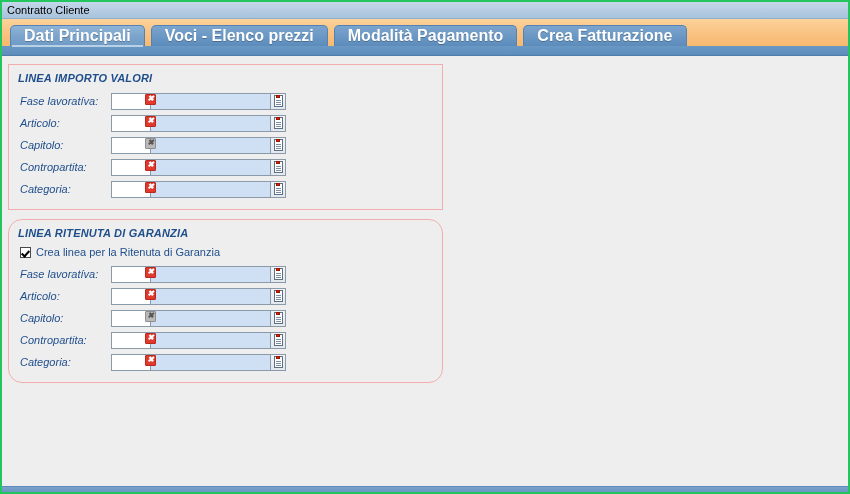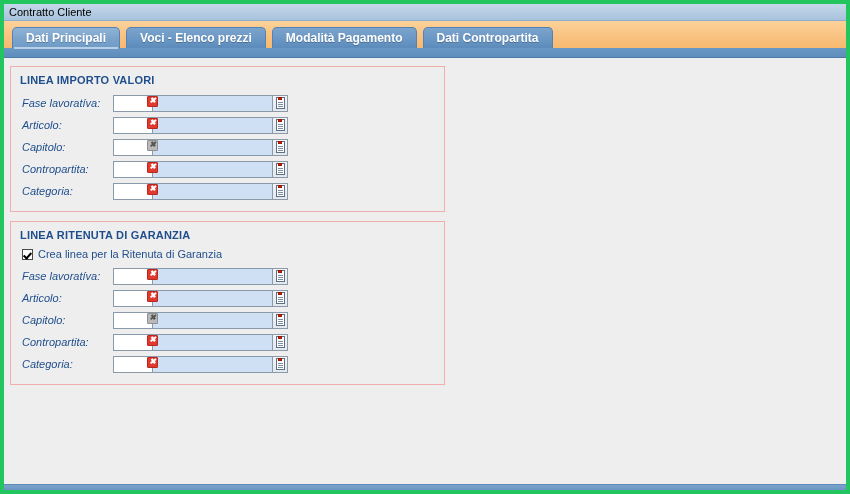--- a/index.html
+++ b/index.html
@@ -10,21 +10,21 @@
   body {
     font-family: "Liberation Sans", sans-serif;
   }
 
   .window {
     position: relative;
     width: 850px;
     height: 494px;
     box-sizing: border-box;
     background: #404040;
-    border: 4px solid #22c55e;
+    border: 2px solid #22c55e;
     overflow: hidden;
   }
 
   
   .titlebar {
     height: 17px;
     box-sizing: border-box;
     background: linear-gradient(to bottom, #c5d8ea 0%, #b6cde3 50%, #a9c3dc 100%);
     border-bottom: 1px solid #8fb0cd;
     display: flex;
@@ -56,21 +56,21 @@
     box-sizing: border-box;
     padding: 0 13px;
     display: flex;
     align-items: center;
     justify-content: center;
     background: linear-gradient(to bottom, #7ba4cd 0%, #6a97c4 55%, #5c8cbc 100%);
     border: 1px solid #5283b4;
     border-bottom: none;
     border-radius: 5px 5px 0 0;
     color: #ffffff;
-    font-size: 12px;
+    font-size: 16px;
     font-weight: bold;
     white-space: nowrap;
     text-shadow: 0 1px 0 rgba(0,0,0,.25);
     cursor: default;
   }
   .tab.selected {
     background: linear-gradient(to bottom, #8fb3d6 0%, #7aa3cb 55%, #6e9bc6 100%);
   }
   .tab.selected::after {
     content: "";
@@ -99,28 +99,30 @@
   
   .panel {
     box-sizing: border-box;
     width: 435px;
     border: 1px solid #f2aeae;
     background: transparent;
     padding: 7px 9px 9px 9px;
   }
   .panel + .panel {
     margin-top: 9px;
+    border-radius: 14px;
   }
   .panel-title {
     font-size: 11px;
     font-weight: bold;
     color: #1f4e8c;
     letter-spacing: .2px;
     margin-bottom: 6px;
     white-space: nowrap;
+    font-style: italic;
   }
 
   
   .check-row {
     display: flex;
     align-items: center;
     gap: 5px;
     margin: 2px 0 4px 2px;
     height: 14px;
   }
@@ -277,21 +279,21 @@
 <div class="window">
 
   <div class="titlebar">
     <span class="titlebar-text">Contratto Cliente</span>
   </div>
 
   <div class="tabstrip" id="tab-bar">
       <div class="tab selected">Dati Principali</div>
       <div class="tab">Voci - Elenco prezzi</div>
       <div class="tab">Modalità Pagamento</div>
-      <div class="tab">Dati Contropartita</div>
+      <div class="tab">Crea Fatturazione</div>
     </div>
   <div class="tabrail"></div>
 
   <div class="content" id="panels-host">
       <div class="panel">
         <div class="panel-title">LINEA IMPORTO VALORI</div>
         <div class="field-row">
           <div class="field-label">Fase lavoratíva:</div>
           <div class="field-control">
             <div class="code-box">

